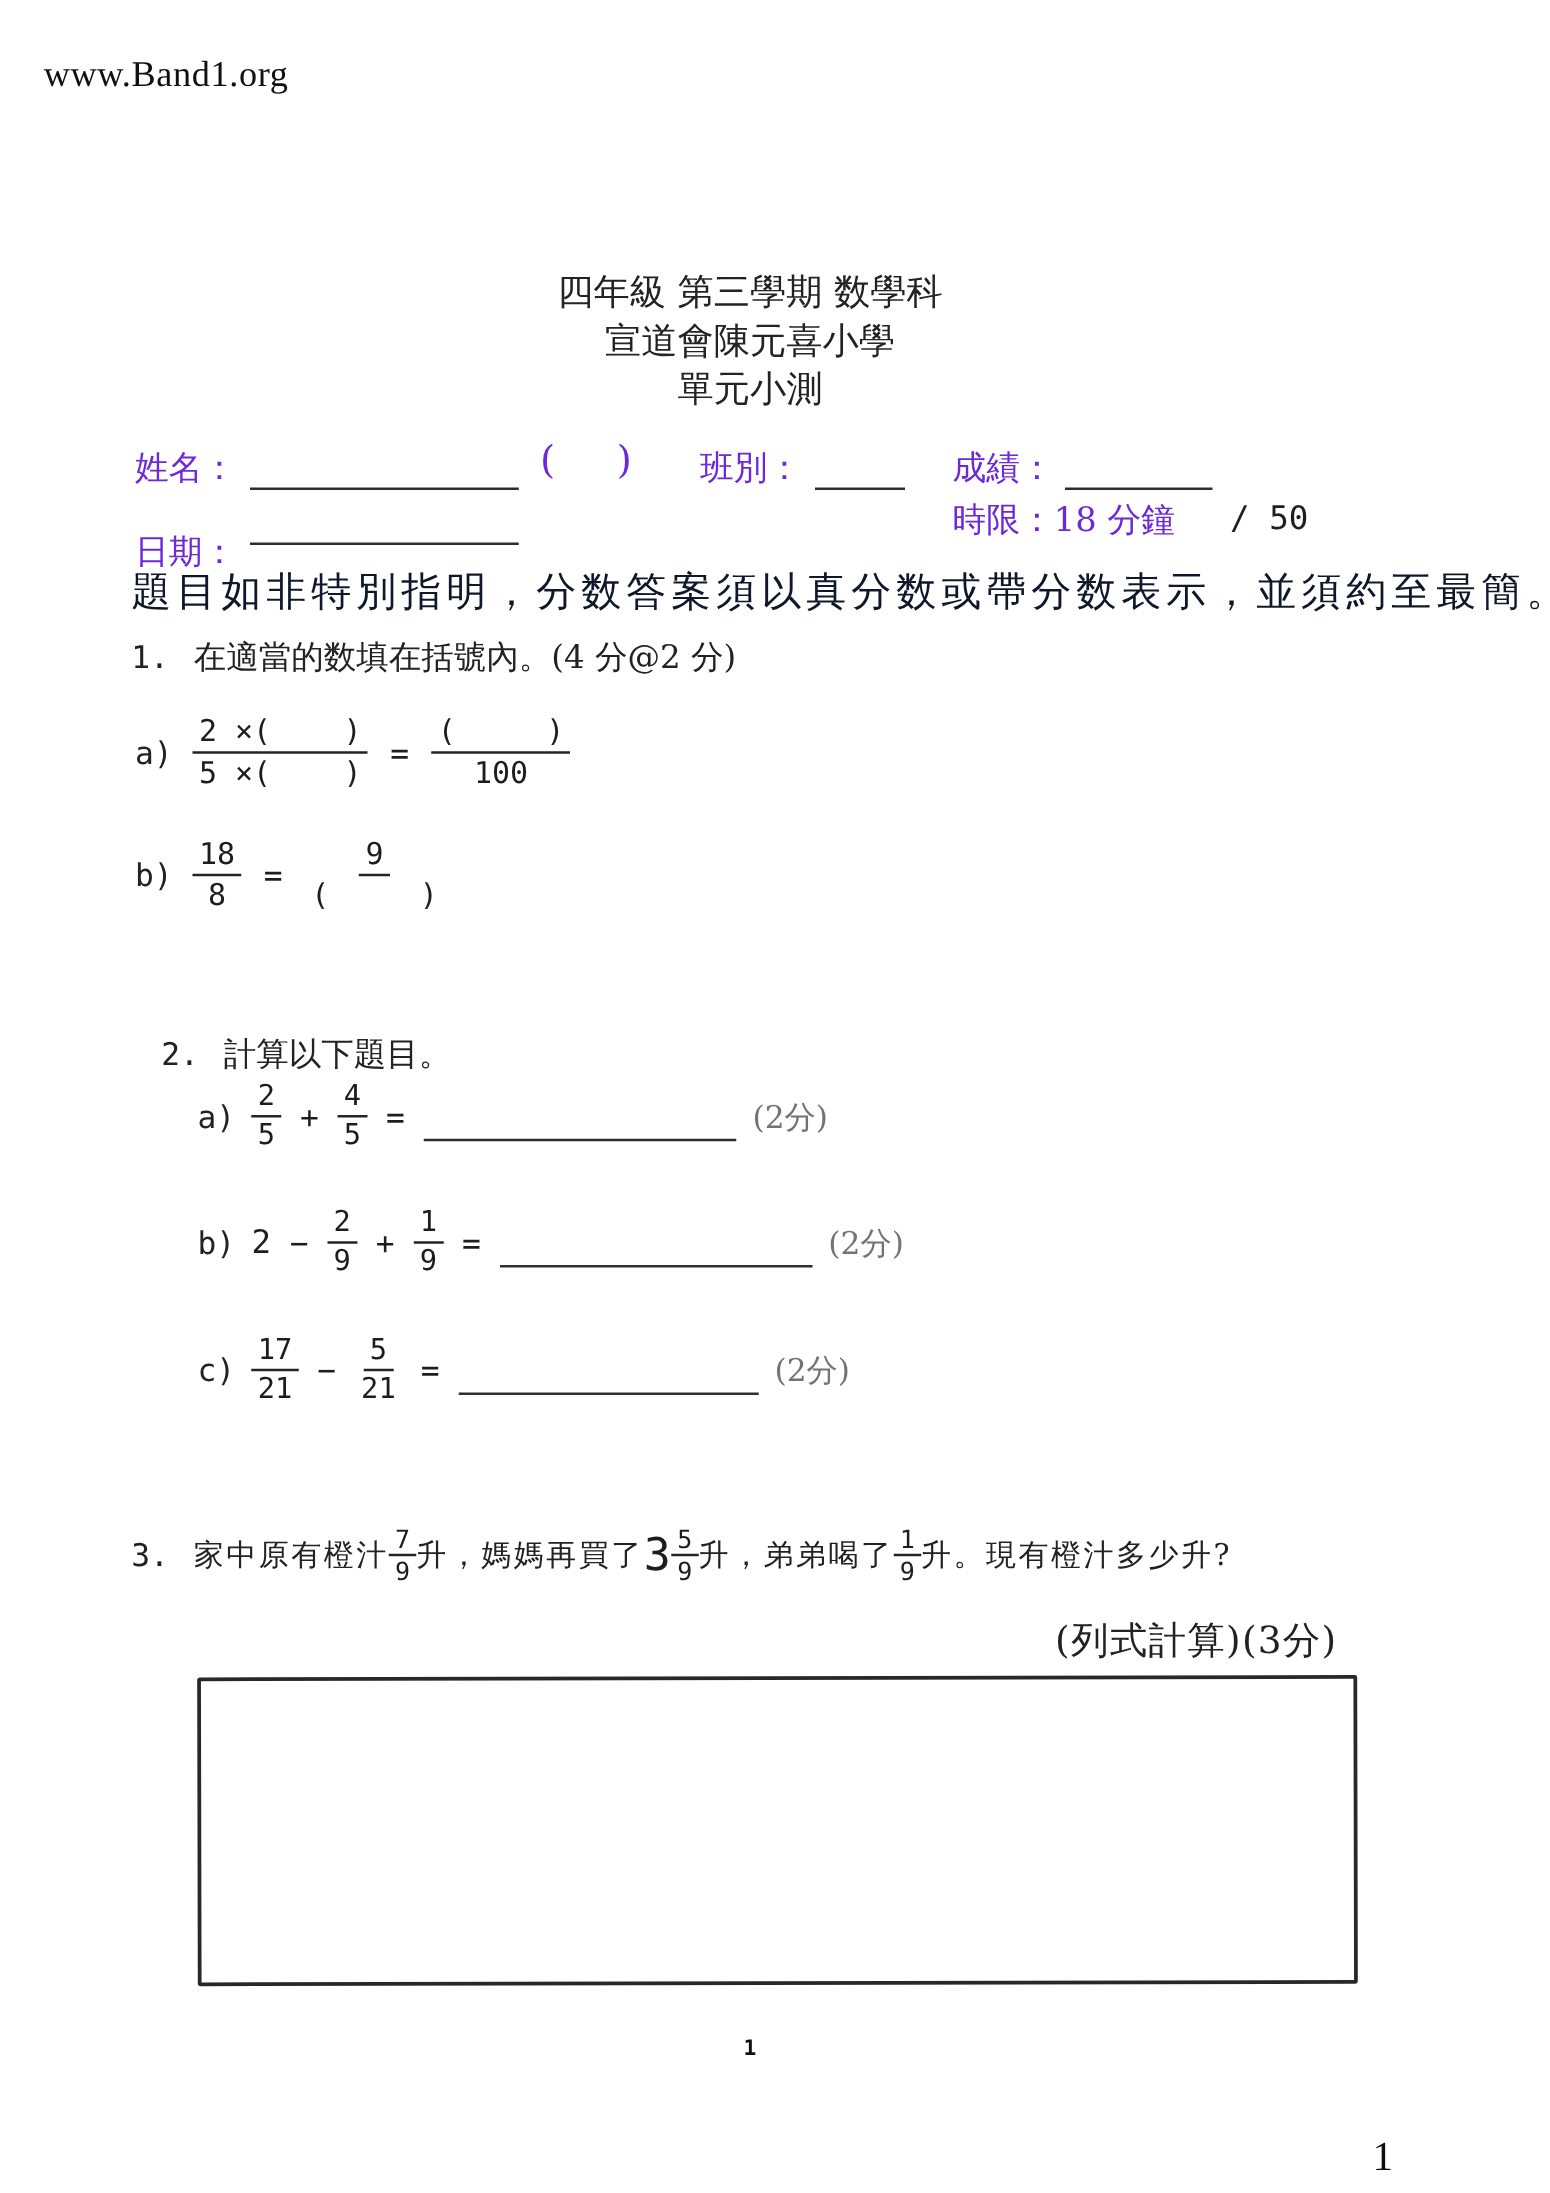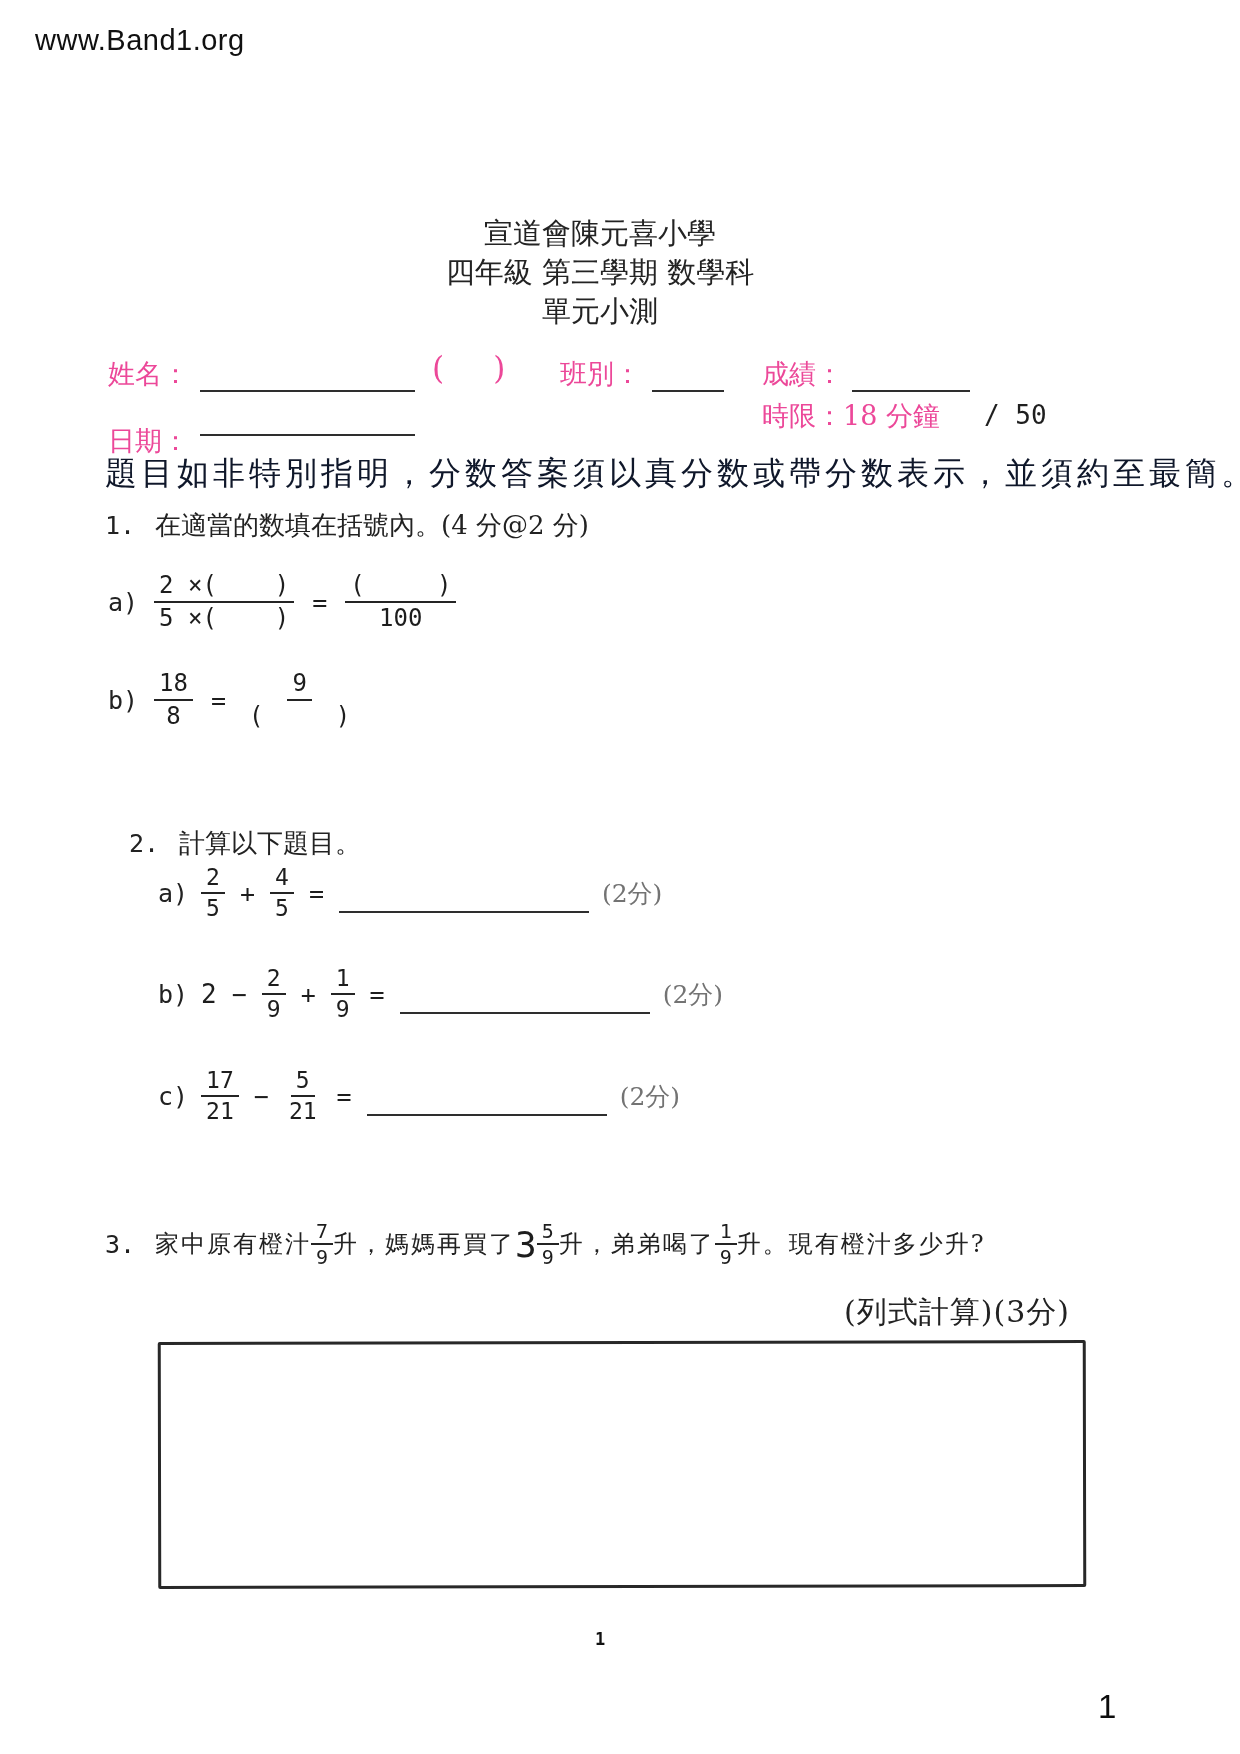--- a/index.html
+++ b/index.html
@@ -3,28 +3,28 @@
 <meta charset="utf-8">
 <style>
   * { margin:0; padding:0; box-sizing:border-box; }
   html,body { background:#ffffff; }
   body {
     width:1240px; height:1754px; position:relative; overflow:hidden;
     font-family:"DejaVu Serif","Liberation Serif",serif;
     color:#1f1f1f;
   }
   .abs { position:absolute; }
-  .sans { font-family:Liberation Sans, sans-serif; }
+  .sans { font-family:Liberation Serif, serif;margin-top:20px; }
   .math { font-family:"DejaVu Sans Mono","Liberation Mono",monospace;margin-top:44px; }
 
   .watermark { left:35px; top:24px; font-size:29px; color:#101010; letter-spacing:0.5px; }
 
   .header { left:0; top:214px; width:1200px; text-align:center; font-size:29px; line-height:39px; color:#232323; }
 
-  .form-label { font-size:27px; color:#ec4899; }
+  .form-label { font-size:27px; color:#6d28d9; }
   .uline { border-bottom:2px solid #2e2e2e; height:0; }
 
   .instruction { left:105px; top:452px; font-size:32px; letter-spacing:4px; color:#0f172a; white-space:nowrap; }
 
   .q-line { font-size:26px; color:#222; }
   .q-num { display:inline-block; width:50px; font-family:"DejaVu Sans Mono","Liberation Mono",monospace; font-size:25px; }
 
   .eq-row { display:flex; align-items:center; }
   .frac { display:inline-flex; flex-direction:column; align-items:center; vertical-align:middle;
           font-family:"DejaVu Sans Mono","Liberation Mono",monospace; font-size:23px; line-height:27px; color:#1d1d1d; }
@@ -47,22 +47,22 @@
 
   .page-num-center { left:555px; top:1629px; width:90px; text-align:center; font-family:"DejaVu Sans Mono","Liberation Mono",monospace; font-weight:bold; font-size:17px; color:#111; }
   .page-num-corner { left:1098px; top:1688px; font-size:33px; color:#0c0c0c; }
 </style>
 </head>
 <body>
 
 <div class="abs watermark sans">www.Band1.org</div>
 
 <div class="abs header">
+  <div>四年級 第三學期 数學科</div>
   <div>宣道會陳元喜小學</div>
-  <div>四年級 第三學期 数學科</div>
   <div>單元小測</div>
 </div>
 
 <div class="abs form-label" style="left:108px; top:356px;">姓名：</div>
 <div class="abs uline" style="left:200px; top:390px; width:215px;"></div>
 <div class="abs form-label" style="left:432px; top:350px; font-size:31px;">(&nbsp;&nbsp;&nbsp;&nbsp;&nbsp;)</div>
 <div class="abs form-label" style="left:560px; top:356px;">班別：</div>
 <div class="abs uline" style="left:652px; top:390px; width:72px;"></div>
 <div class="abs form-label" style="left:762px; top:356px;">成績：</div>
 <div class="abs uline" style="left:852px; top:390px; width:118px;"></div>

